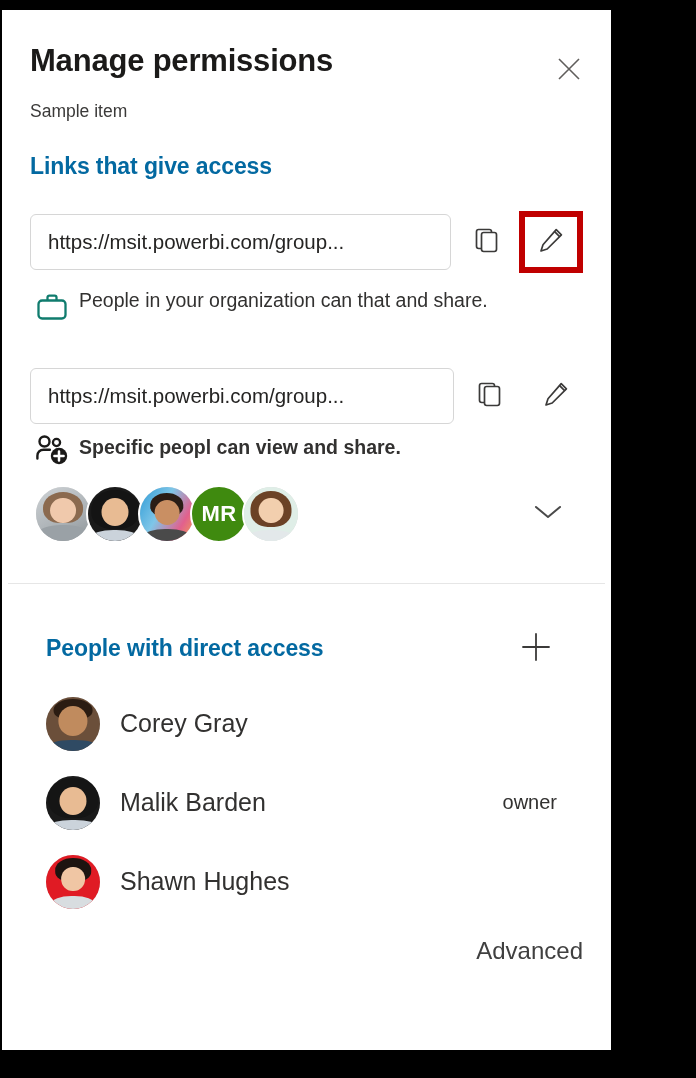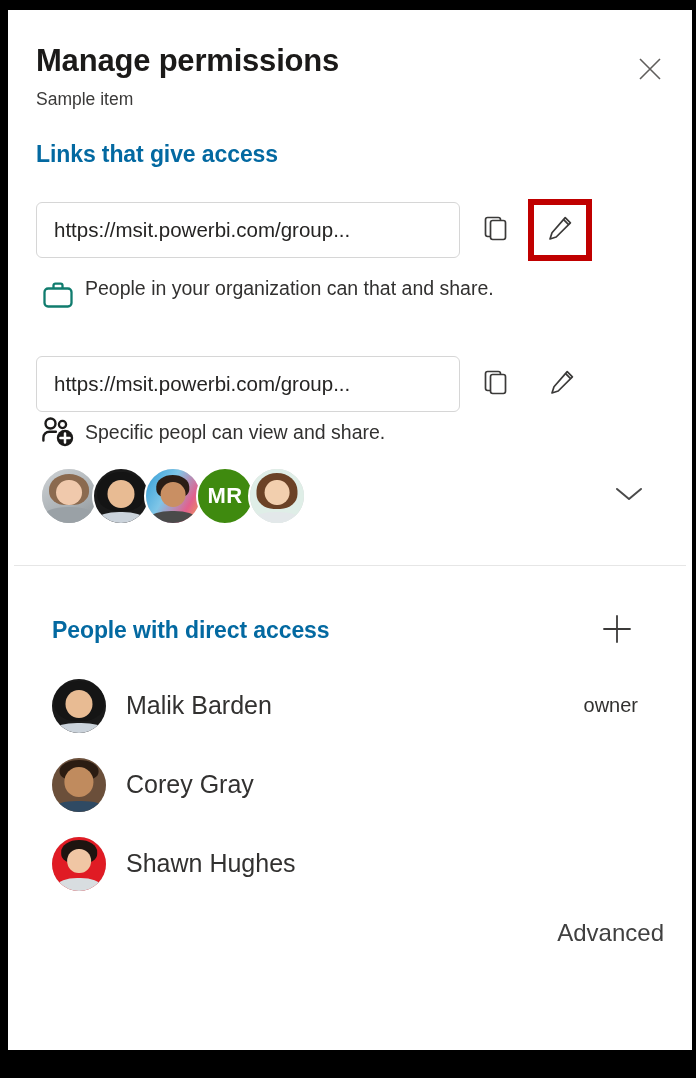--- a/index.html
+++ b/index.html
@@ -7,42 +7,42 @@
   html, body {
     width: 696px;
     height: 1078px;
     background: #000000;
     font-family: "Liberation Sans", sans-serif;
     overflow: hidden;
   }
 
   #panel {
     position: absolute;
-    left: 8px;
+    left: 2px;
     top: 10px;
-    width: 684px;
+    width: 609px;
     height: 1040px;
     background: #ffffff;
     overflow: hidden;
   }
 
   
   .header {
     position: relative;
     padding: 34px 34px 0 28px;
   }
   .title {
     font-size: 31px;
     font-weight: 600;
     color: #1b1a19;
     letter-spacing: -0.2px;
     line-height: 1.12;
   }
   .subtitle {
-    margin-top: 10px;
+    margin-top: 22px;
     font-size: 17.5px;
     color: #3b3a39;
     line-height: 1.2;
   }
   .close-btn {
     position: absolute;
     right: 22px;
     top: 40px;
     width: 40px;
     height: 40px;
@@ -119,21 +119,21 @@
     justify-content: flex-start;
     padding-top: 3px;
   }
   .perm-text {
     font-size: 19.5px;
     color: #323130;
     line-height: 1.38;
     max-width: 432px;
   }
 
-  .perm-row.people { margin-top: 4px; align-items: center; }
+  .perm-row.people { margin-top: 10px; align-items: flex-start; font-weight: bold; }
   .perm-row.people .perm-icon { padding-top: 0; }
 
   
   .avatar-strip {
     display: flex;
     align-items: center;
     margin-top: 17px;
     padding-left: 4px;
     position: relative;
   }
@@ -405,46 +405,46 @@
           <svg width="32" height="32" viewBox="0 0 32 32">
             <path d="M16 3 V29 M3 16 H29" stroke="#3b3a39" stroke-width="1.8" stroke-linecap="round"></path>
           </svg>
         </span>
       </button>
     </div>
 
     <div class="person-row">
       <div class="person-avatar">
         <div class="face">
+          <div class="bg" style="background:#6b4f3a;"></div>
+          <div class="hair" style="width:72%;height:40%;top:4%;background:#2b1c12;"></div>
+          <div class="head" style="width:54%;height:54%;top:18%;background:#c08b5e;"></div>
+          <div class="body" style="width:92%;height:26%;background:#2f4a63;"></div>
+        </div>
+      </div>
+      <div class="person-name">Corey Gray</div>
+      <div class="person-role"></div>
+    </div>
+
+    <div class="person-row">
+      <div class="person-avatar">
+        <div class="face">
           <div class="bg" style="background:#1a1a1a;"></div>
           <div class="hair" style="width:92%;height:74%;top:4%;background:#151515;"></div>
           <div class="head" style="width:50%;height:52%;top:20%;background:#e8bb93;"></div>
           <div class="body" style="width:88%;height:24%;background:#cbd3db;"></div>
         </div>
       </div>
       <div class="person-name">Malik Barden</div>
       <div class="person-role">owner</div>
     </div>
 
     <div class="person-row">
       <div class="person-avatar">
         <div class="face">
-          <div class="bg" style="background:#6b4f3a;"></div>
-          <div class="hair" style="width:72%;height:40%;top:4%;background:#2b1c12;"></div>
-          <div class="head" style="width:54%;height:54%;top:18%;background:#c08b5e;"></div>
-          <div class="body" style="width:92%;height:26%;background:#2f4a63;"></div>
-        </div>
-      </div>
-      <div class="person-name">Corey Gray</div>
-      <div class="person-role"></div>
-    </div>
-
-    <div class="person-row">
-      <div class="person-avatar">
-        <div class="face">
           <div class="bg" style="background:#e01b24;"></div>
           <div class="hair" style="width:66%;height:44%;top:6%;background:#1d1410;"></div>
           <div class="head" style="width:44%;height:46%;top:22%;background:#f0c6a4;"></div>
           <div class="body" style="width:80%;height:30%;background:#d8dde0;"></div>
         </div>
       </div>
       <div class="person-name">Shawn Hughes</div>
       <div class="person-role"></div>
     </div>
   </div>

